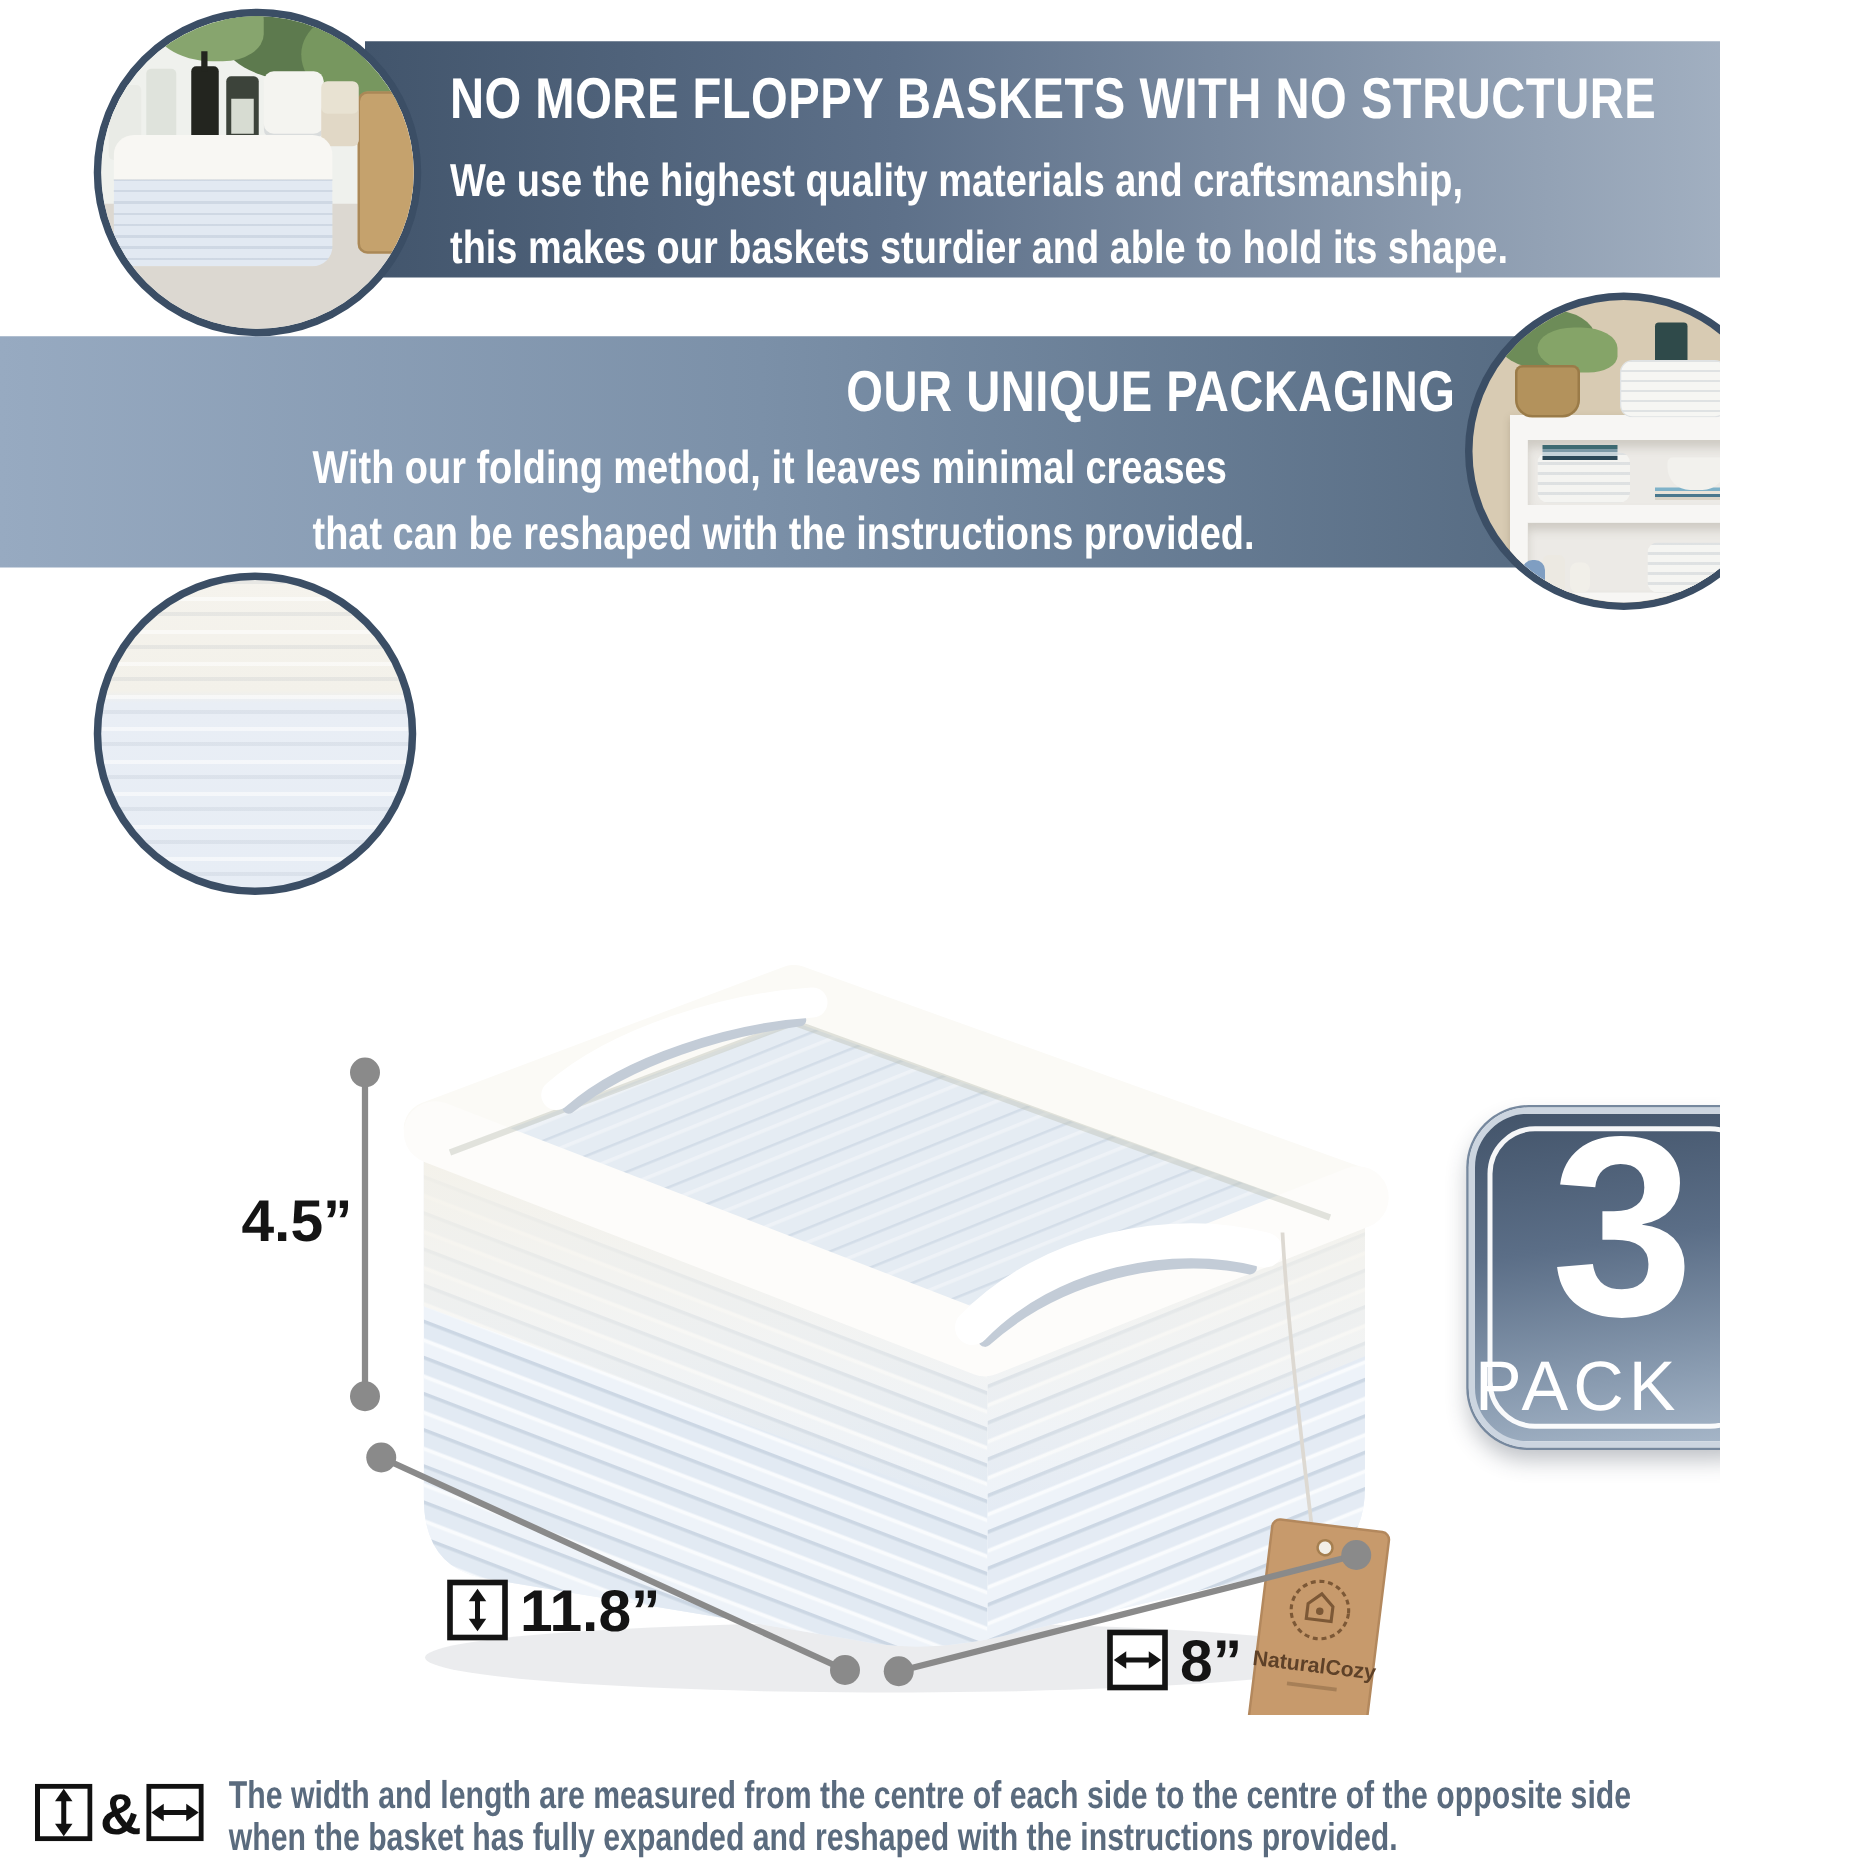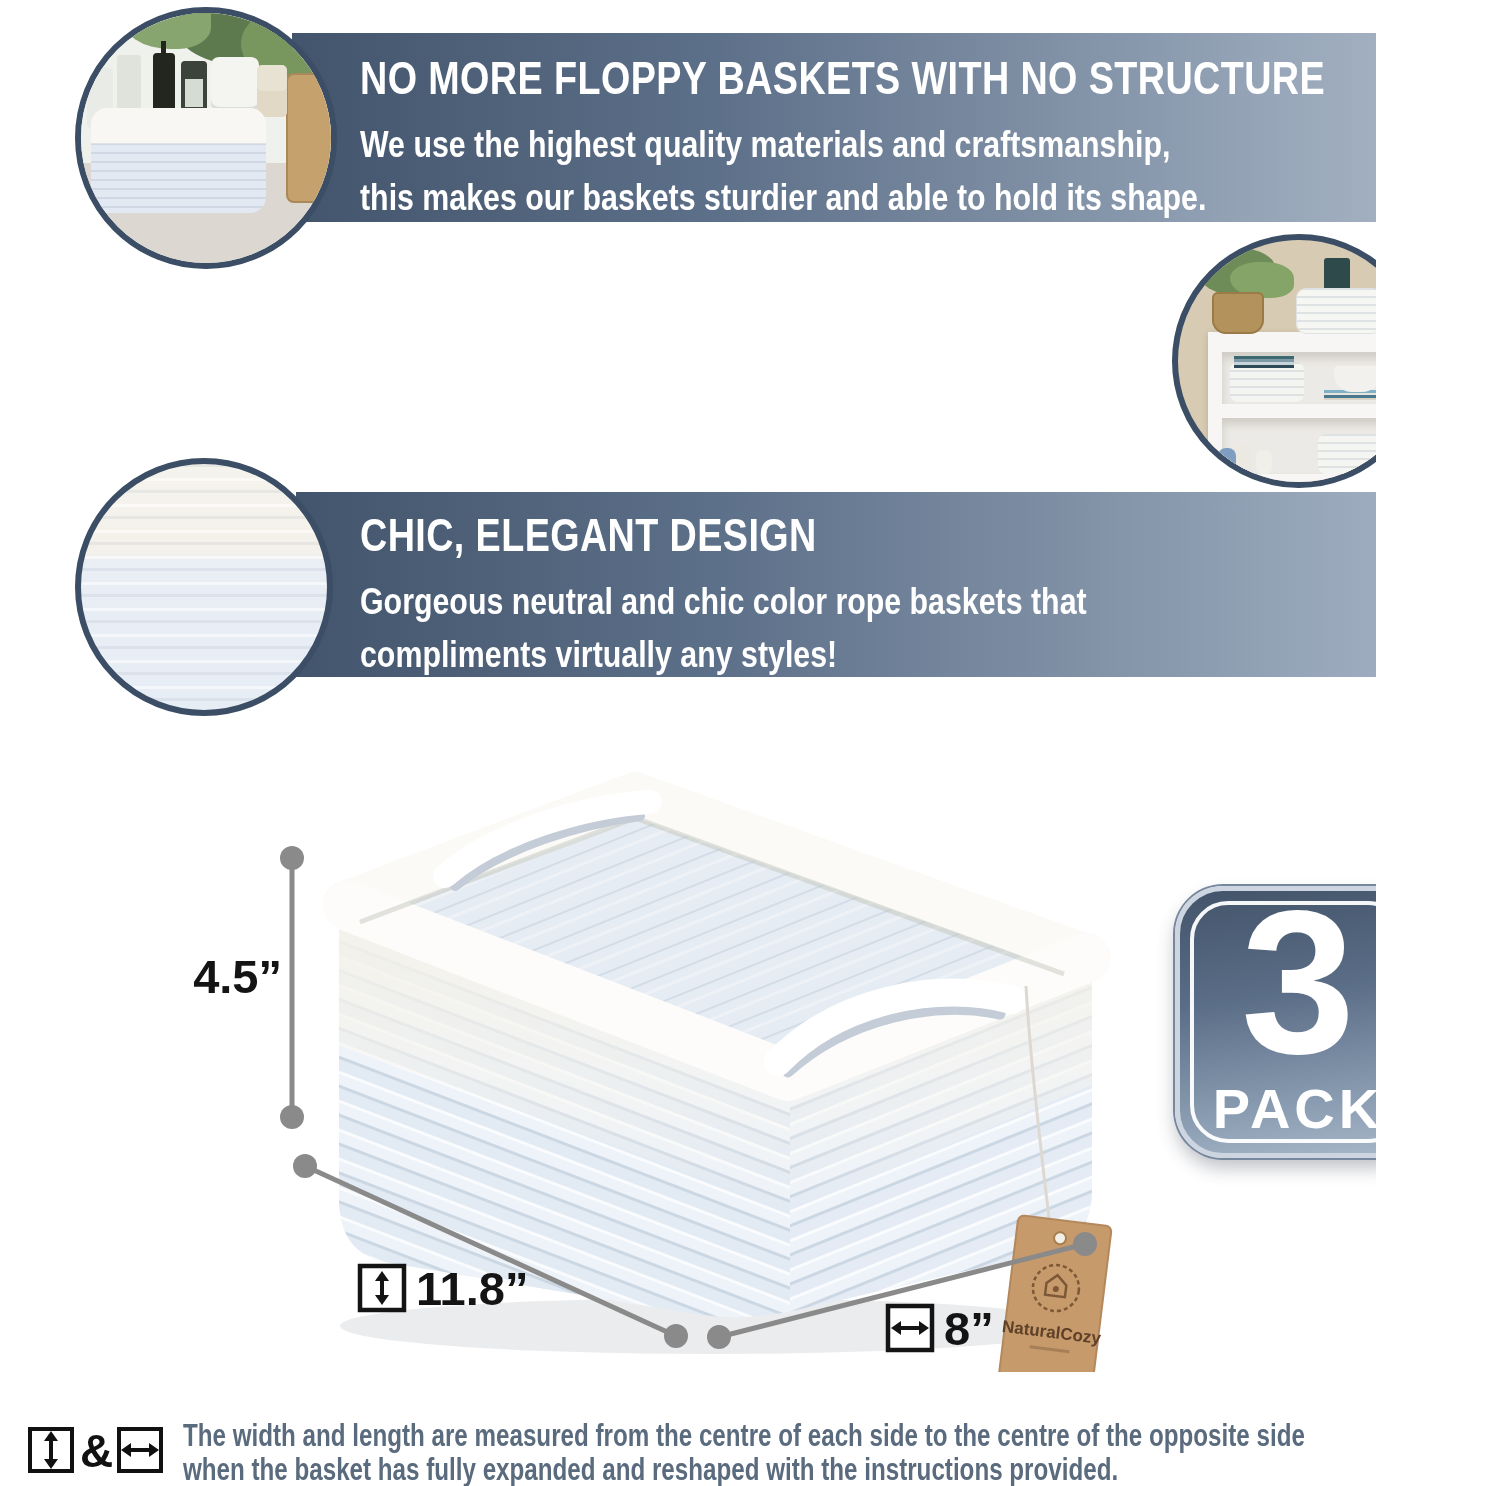--- a/index.html
+++ b/index.html
@@ -46,22 +46,22 @@
 
   
   .badge{position:absolute;left:1175px;top:886px;width:246px;height:272px;box-sizing:border-box;
          border:5px solid #ccd5e0;border-radius:48px;
          background:linear-gradient(172deg,#43546a 0%,#5b6e87 40%,#8a9cb1 78%,#a7b7c9 100%);
          box-shadow:0 0 0 2px #76889e, 0 10px 18px rgba(40,50,65,0.30);z-index:3;}
   .badge-inner{position:absolute;left:10px;top:10px;right:10px;bottom:10px;
                border:4px solid rgba(255,255,255,0.95);border-radius:38px;}
   .badge-num{position:absolute;left:0;right:0;top:-12px;text-align:center;
              color:#ffffff;font-size:205px;font-weight:700;line-height:1;}
-  .badge-word{position:absolute;left:0;right:0;bottom:16px;text-align:center;
-              color:#ffffff;font-size:56px;font-weight:700;letter-spacing:4px;line-height:1;}
+  .badge-word{position:absolute;left:0;right:0;bottom:16px;
+              color:#ffffff;font-size:56px;font-weight:400;letter-spacing:4px;line-height:1;}
 
   
   .fn-icon{position:absolute;width:46px;height:46px;}
   .fn-amp{position:absolute;left:80px;top:1424px;font-size:46px;font-weight:700;color:#111111;}
   .fn-text{position:absolute;left:183px;top:1419px;color:#5a6b7e;font-size:31px;font-weight:700;
            line-height:34px;transform:scaleX(0.78);transform-origin:0 0;white-space:nowrap;}
 
   .dim-label{font-weight:700;fill:#141414;}
   svg text{font-family:"Liberation Sans", sans-serif;}
 </style>
@@ -93,20 +93,27 @@
     <div class="ph" style="left:100px;top:48px;width:26px;height:58px;background:#3c433a;border-radius:4px;"></div>
     <div class="ph" style="left:104px;top:66px;width:18px;height:28px;background:#d7dcd2;"></div>
     <div class="ph" style="left:130px;top:44px;width:48px;height:54px;background:#f4f4f0;border-radius:8px;
          box-shadow:inset 0 -4px 0 rgba(190,195,200,0.5);"></div>
     <div class="ph" style="left:176px;top:52px;width:30px;height:52px;background:#e8e2d2;border-radius:5px;
          box-shadow:inset 0 -26px 0 rgba(220,210,190,0.6);"></div>
     <div class="ph c1-basket"></div>
     <div class="ph c1-basket-lines"></div>
   </div>
 
+  <div class="banner banner2">
+    <div class="b-head cond-r" style="right:188px;top:17px;">OUR UNIQUE PACKAGING</div>
+    <div class="b-body cond" style="left:250px;top:78px;">
+      <div>With our folding method, it leaves minimal creases</div>
+      <div>that can be reshaped with the instructions provided.</div>
+    </div>
+  </div>
 
   <div class="circ circ2">
     <div class="ph c2-shelf"></div>
     <div class="c2-open" style="left:44px;top:112px;width:178px;height:52px;"></div>
     <div class="c2-open" style="left:44px;top:178px;width:178px;height:56px;"></div>
     <div class="ph c1-leaf" style="left:18px;top:8px;width:80px;height:48px;background:#6d8c58;"></div>
     <div class="ph c1-leaf" style="left:52px;top:22px;width:64px;height:36px;background:#85a468;"></div>
     <div class="ph" style="left:34px;top:52px;width:52px;height:42px;background:#b3925c;border-radius:6px 6px 14px 14px;
          box-shadow:inset 0 0 0 2px rgba(110,80,35,0.35);"></div>
     <div class="ph" style="left:146px;top:18px;width:26px;height:52px;background:#2f4a4a;border-radius:3px;"></div>
@@ -117,27 +124,20 @@
     <div class="ph" style="left:56px;top:116px;width:60px;height:12px;background:repeating-linear-gradient(180deg,#3d6a72 0 3px,#7d9aa6 3px 6px,#c6d3d8 6px 9px,#2d4a58 9px 12px);"></div>
     <div class="ph" style="left:146px;top:150px;width:64px;height:10px;background:repeating-linear-gradient(180deg,#7fb2c9 0 3px,#e8e4da 3px 5px,#49788e 5px 8px,#d9d4c8 8px 10px);"></div>
     <div class="ph" style="left:156px;top:126px;width:46px;height:26px;background:#f2f1ed;border-radius:4px 4px 18px 18px;"></div>
     <div class="ph" style="left:56px;top:204px;width:18px;height:30px;background:#ece9e2;border-radius:5px 5px 3px 3px;"></div>
     <div class="ph" style="left:78px;top:210px;width:16px;height:24px;background:#f1efe9;border-radius:6px;"></div>
     <div class="ph" style="left:40px;top:208px;width:18px;height:26px;background:#7f9ec2;border-radius:8px 8px 4px 4px;"></div>
     <div class="ph" style="left:140px;top:194px;width:72px;height:40px;background:#f5f5f2;border-radius:8px;
          background-image:repeating-linear-gradient(180deg,rgba(170,180,190,0.3) 0 2px,transparent 2px 8px);"></div>
   </div>
 
-  <div class="banner banner3">
-    <div class="b-head cond" style="left:64px;top:16px;">CHIC, ELEGANT DESIGN</div>
-    <div class="b-body cond" style="left:64px;top:83px;">
-      <div>Gorgeous neutral and chic color rope baskets that</div>
-      <div>compliments virtually any styles!</div>
-    </div>
-  </div>
 
   <div class="circ circ3"></div>
 
   <svg style="position:absolute;left:150px;top:772px;z-index:2;" width="990" height="600" viewBox="150 772 990 600" xmlns="http://www.w3.org/2000/svg">
     <defs>
       <pattern id="ropeL" width="14" height="27" patternUnits="userSpaceOnUse" patternTransform="rotate(21)">
         <rect width="14" height="27" fill="#eef3f9"></rect>
         <rect y="0" width="14" height="3" fill="#ccd7e4"></rect>
         <rect y="3" width="14" height="11" fill="#e2eaf3"></rect>
         <rect y="14" width="14" height="3" fill="#f9fbfd"></rect>

